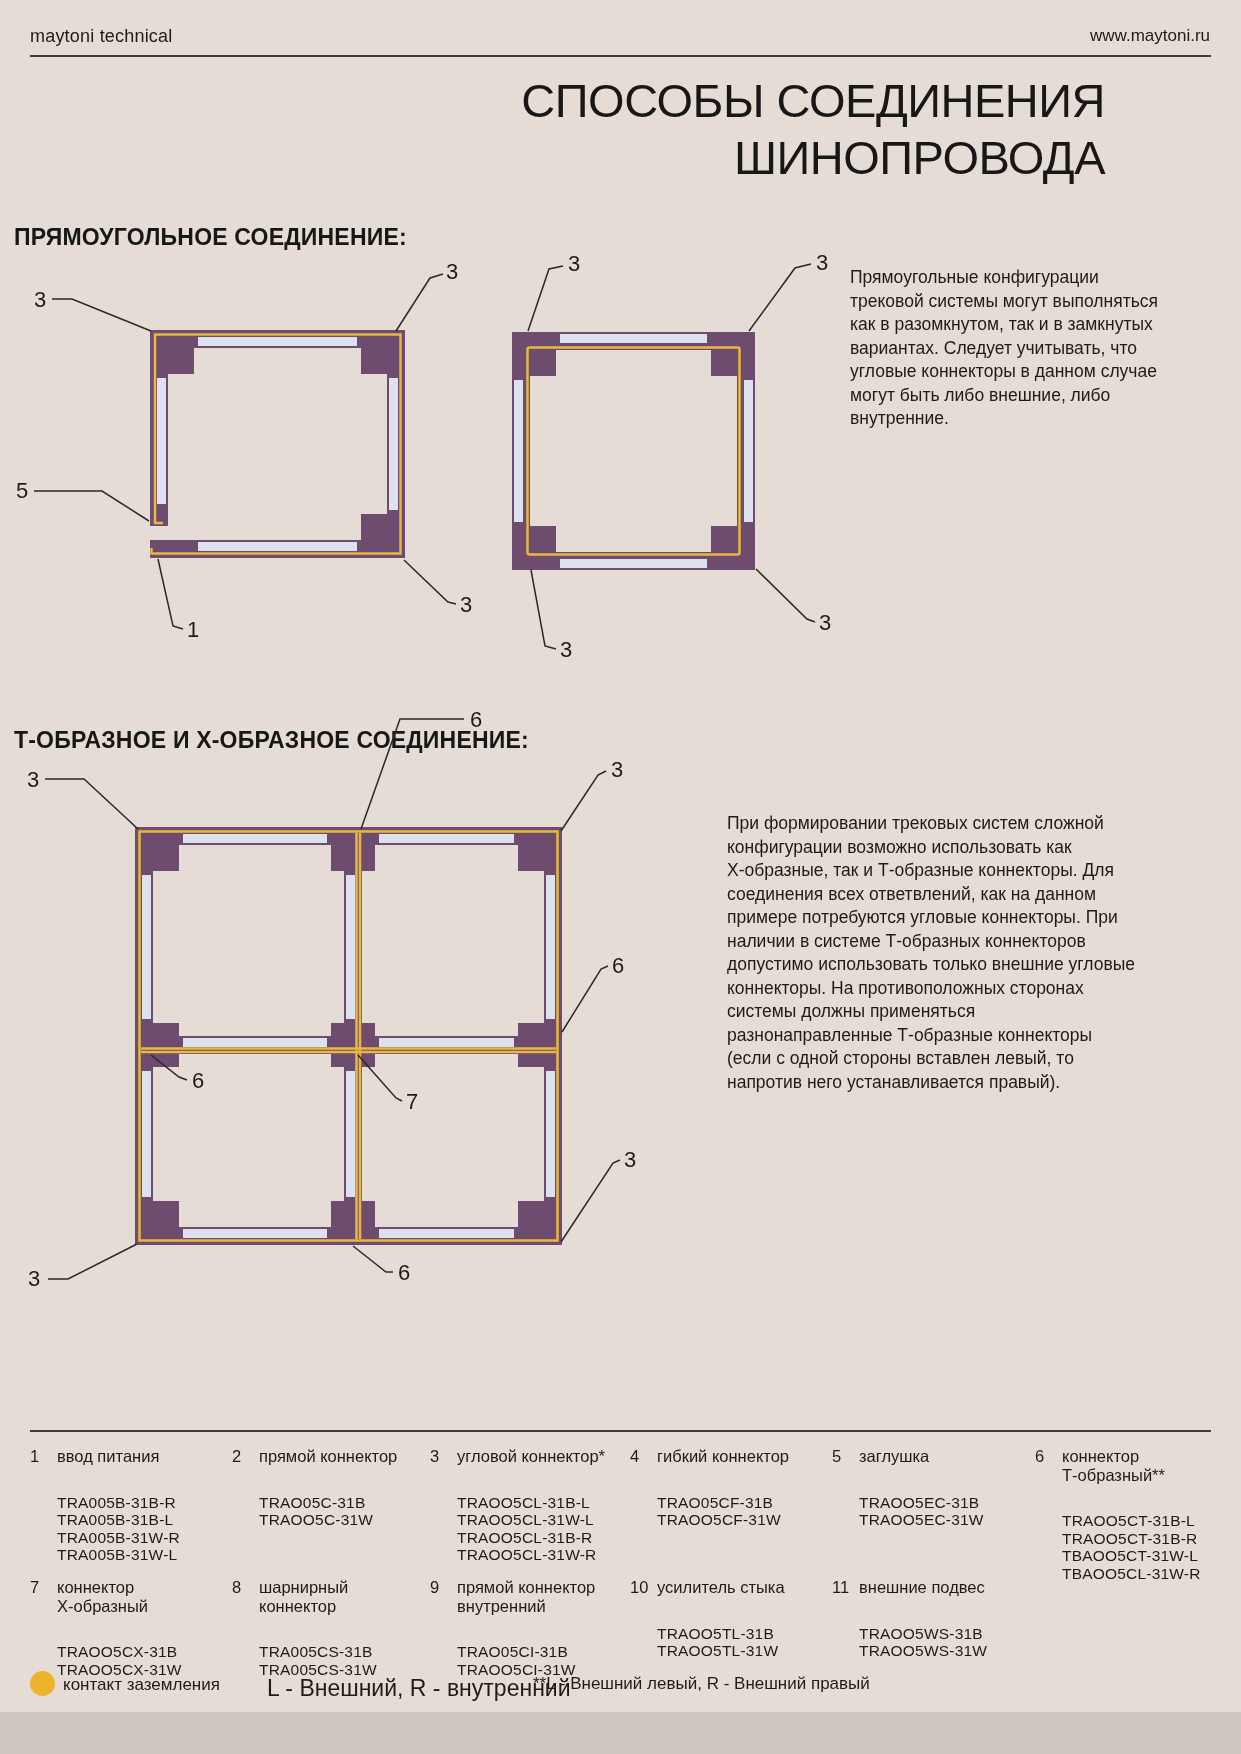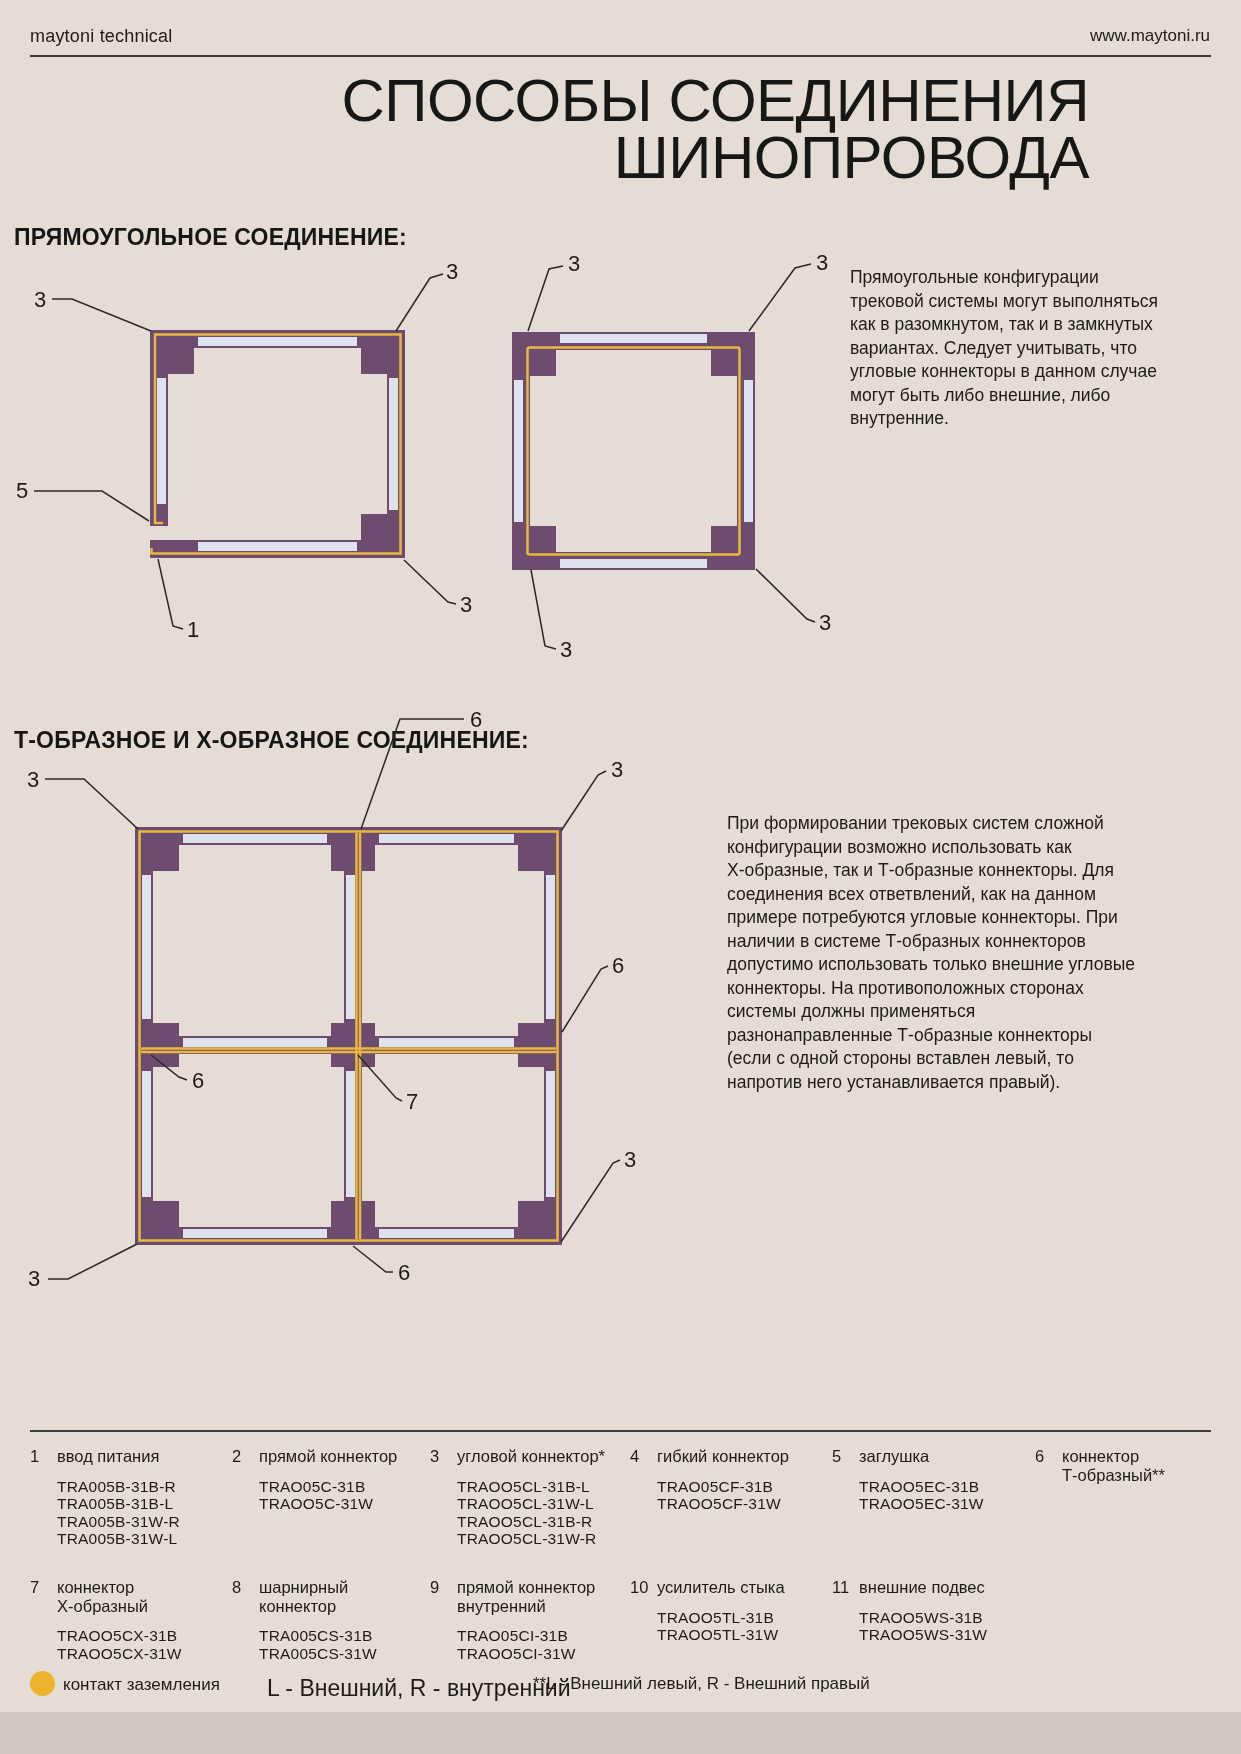--- a/index.html
+++ b/index.html
@@ -12,22 +12,22 @@
     overflow:hidden;
   }
   .abs{position:absolute;}
   .brand{left:30px;top:26px;font-size:18px;letter-spacing:.2px;}
   .site{right:31px;top:26px;font-size:17px;}
   .rule{height:2px;background:#3e3c3a;}
   .rule-header{left:30px;top:55px;width:1181px;}
   .rule-parts-top{left:30px;top:1430px;width:1181px;height:1.6px;}
   .rule-parts-bottom{left:30px;top:1716px;width:1181px;height:1.6px;}
   .title{
-    right:152px;top:72px;text-align:right;
-    font-size:60px;line-height:57px;font-weight:500;
+    right:136px;top:72px;text-align:right;
+    font-size:47px;line-height:57px;font-weight:500;
     letter-spacing:-.5px;color:#171716;
   }
   .sec-heading{
     left:14px;font-size:23px;font-weight:700;letter-spacing:.2px;color:#171716;
   }
   .sec1-heading{top:224px;}
   .sec2-heading{top:727px;}
   .para{
     font-size:17.5px;line-height:23.5px;white-space:pre;color:#1d1c1a;
   }
@@ -41,21 +41,21 @@
   .parts-row{
     left:30px;display:grid;
     grid-template-columns:202px 198px 200px 202px 203px 176px;
   }
   .parts-row1{top:1447px;}
   .parts-row2{top:1578px;}
   .phead{display:flex;font-size:16.5px;line-height:18.5px;}
   .pnum{display:inline-block;min-width:22px;margin-right:5px;flex:none;}
   .plabel{white-space:pre-line;}
   .pcodes{
-    margin-top:12px;margin-left:27px;
+    margin-top:28px;margin-left:27px;
     font-size:15.5px;line-height:17.5px;letter-spacing:.2px;
     white-space:pre-line;
   }
   .legend{left:30px;top:1670px;width:1181px;height:30px;}
   .legend-dot{
     position:absolute;left:0;top:1px;width:25px;height:25px;border-radius:50%;
   }
   .legend-ground{position:absolute;left:33px;top:5px;font-size:17px;}
   .legend-note1{position:absolute;left:237px;top:5px;font-size:23px;}
   .legend-note2{position:absolute;left:503px;top:4px;font-size:17px;}
@@ -274,20 +274,24 @@
         </div>
         <div class="pcodes">TRAOO5EC-31B
 TRAOO5EC-31W</div>
       </div>
       <div class="part">
         <div class="phead">
           <span class="pnum">6</span>
           <span class="plabel">коннектор
 Т-образный**</span>
         </div>
+        <div class="pcodes">TRAOO5CT-31B-L
+TRAOO5CT-31B-R
+TBAOO5CT-31W-L
+TBAOO5CL-31W-R</div>
       </div>
     </div>
   <div id="parts-row2" class="abs parts-row parts-row2">
       <div class="part">
         <div class="phead">
           <span class="pnum">7</span>
           <span class="plabel">коннектор
 Х-образный</span>
         </div>
         <div class="pcodes">TRAOO5CX-31B

